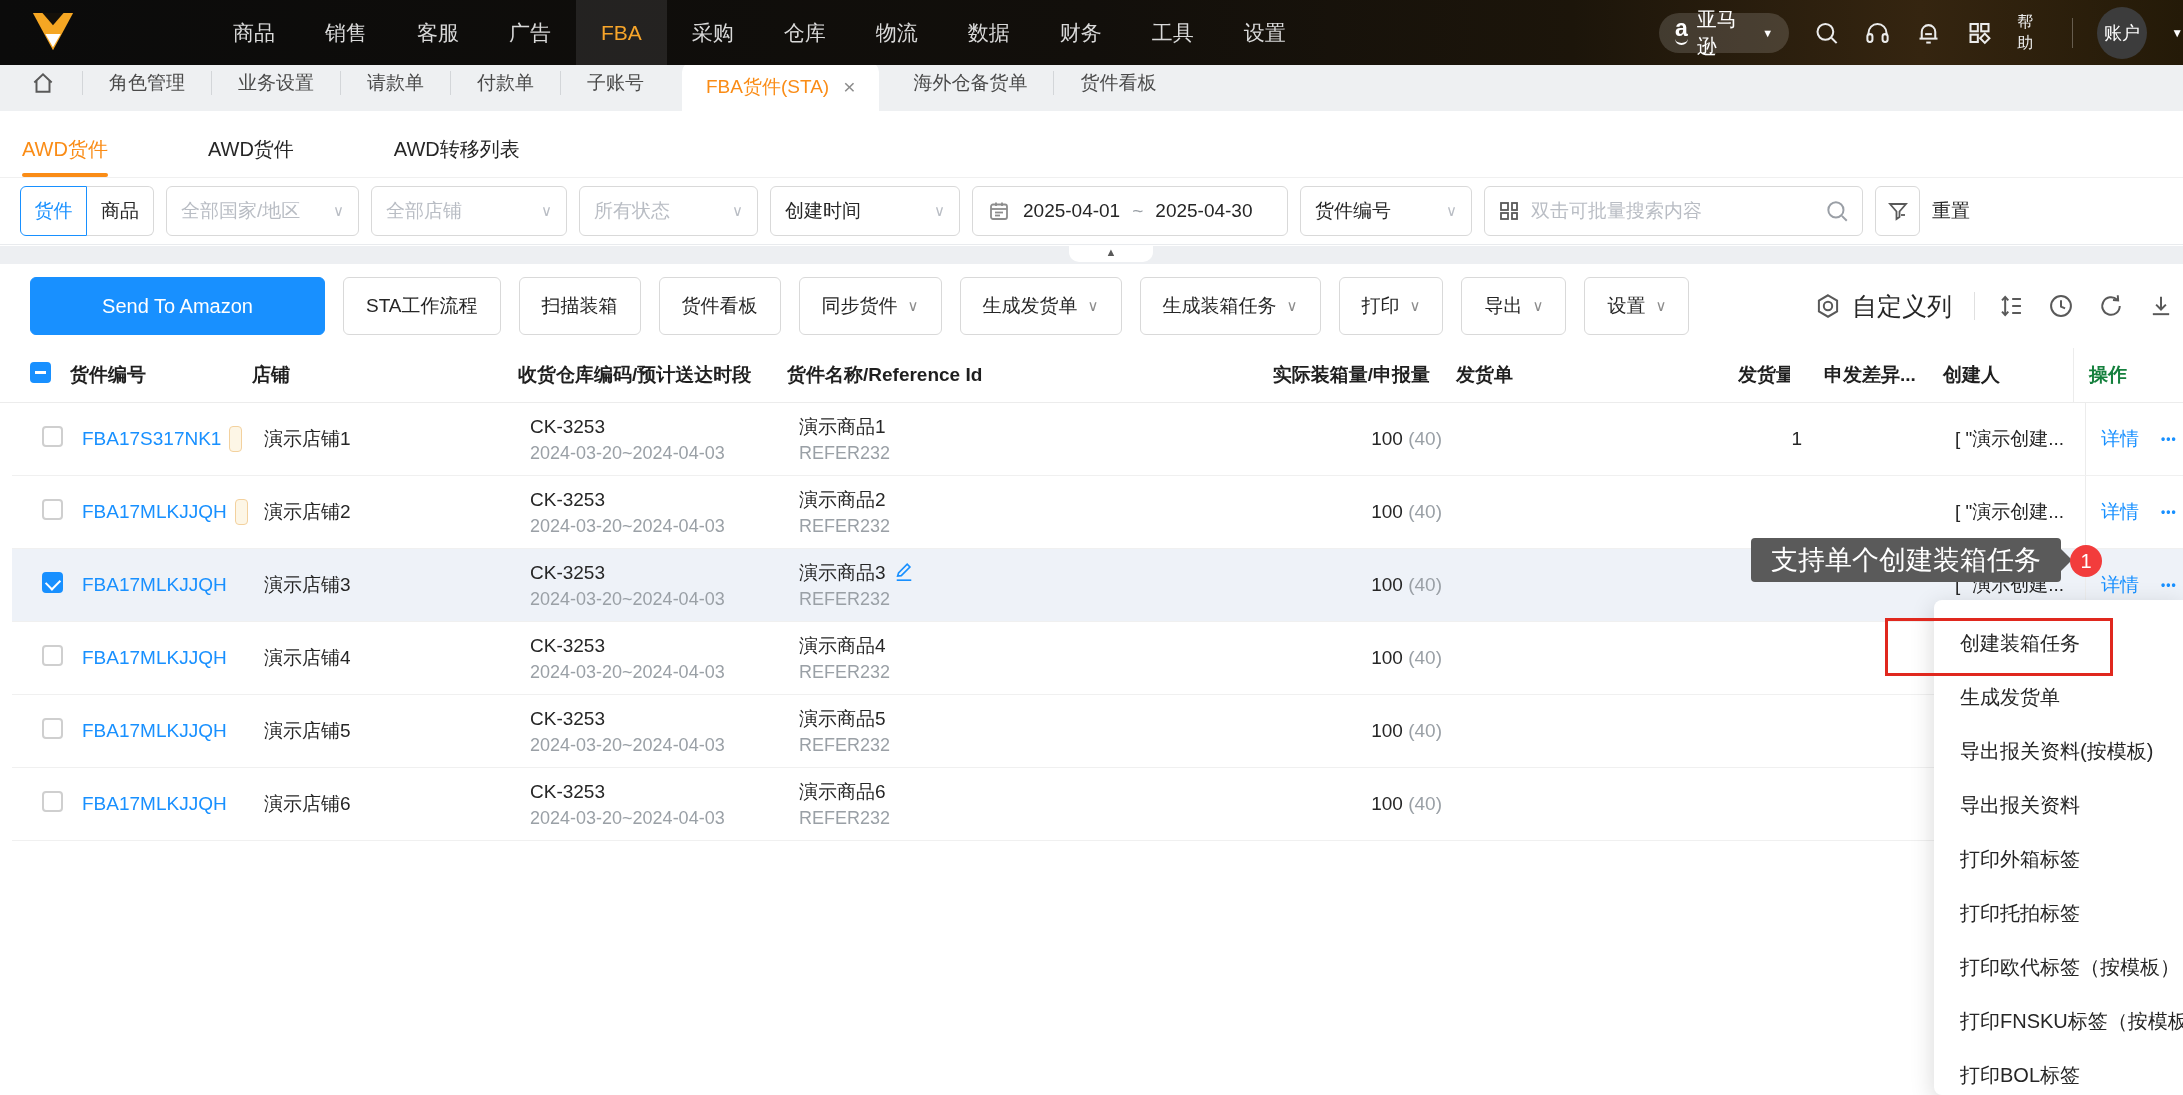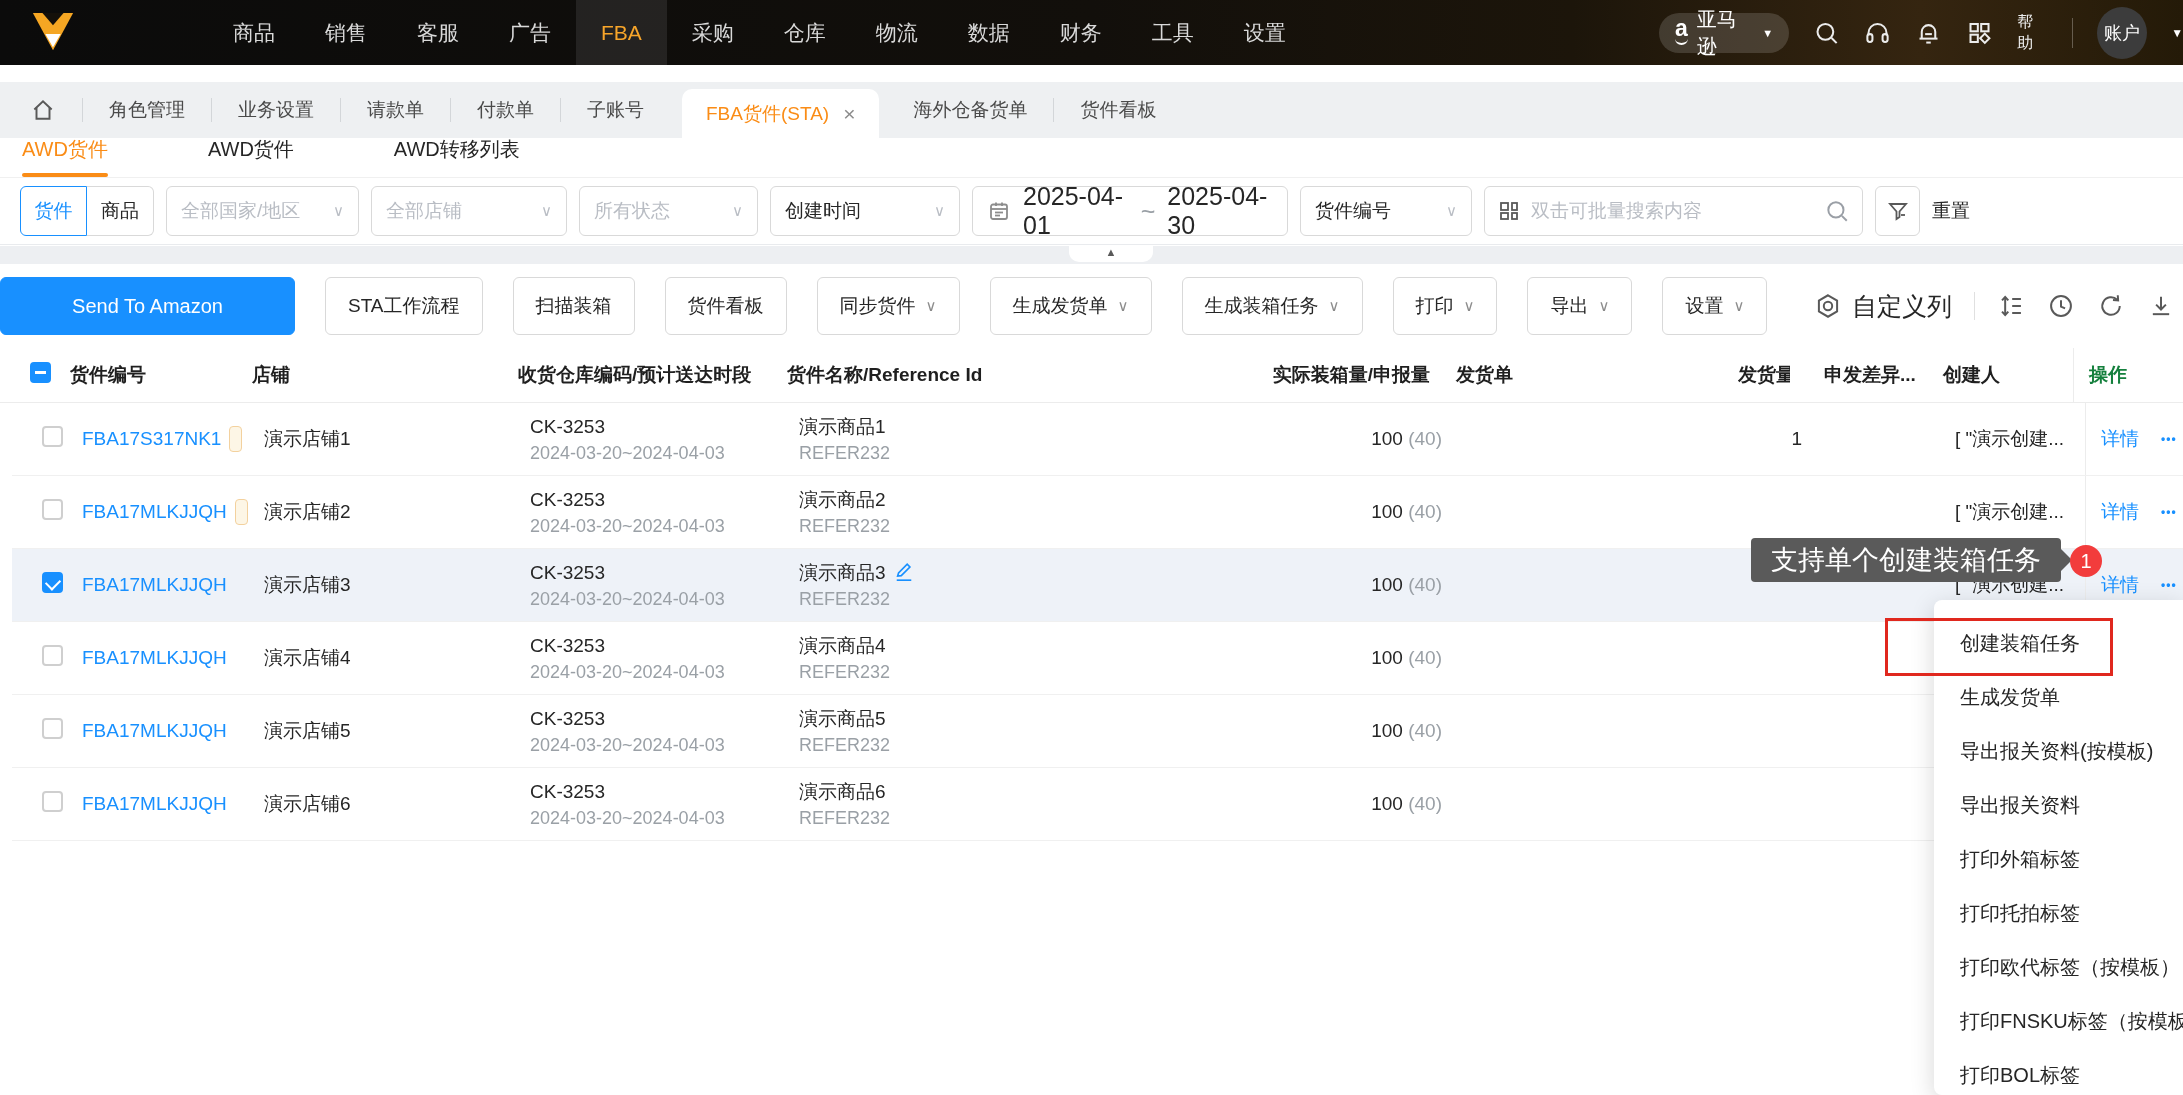--- a/index.html
+++ b/index.html
@@ -24,21 +24,21 @@
   .amazon-a { font-weight:bold; font-size:23px; color:#fff; line-height:1; position:relative; top:-2px; }
   .amazon-a::after { content:""; display:block; height:5px; margin-top:-2px; border-bottom:2px solid #fff; border-radius:0 0 60% 60%/0 0 100% 100%; }
   .pill-caret { font-size:11px; color:#fff; }
   .tn-icon { width:28px; height:28px; color:#ececec; }
   .tn-text { font-size:16px; color:#ececec; }
   .tn-div { width:1px; height:30px; background:rgba(255,255,255,.28); }
   .avatar { width:52px; height:52px; border-radius:50%; background:#3c3c3c; color:#fff; font-size:18px; display:flex; align-items:center; justify-content:center; }
   .edge-caret { color:#fff; font-size:12px; }
 
   
-  .tabbar { position:absolute; left:0; top:82px; width:2183px; height:56px; background:#eef0f2; display:flex; align-items:center; z-index:9; }
+  .tabbar { position:absolute; left:0; top:55px; width:2183px; height:56px; background:#eef0f2; display:flex; align-items:center; z-index:9; }
   .home-btn { margin-left:30px; width:26px; height:26px; color:#595959; flex:0 0 auto; }
   .tb-div { width:1px; height:24px; background:#d3d6d9; }
   .tb-item { font-size:19px; color:#4a4a4a; padding:0 26px; white-space:nowrap; cursor:pointer; }
   .tb-active { background:#fff; height:49px; margin-top:7px; border-radius:10px 10px 0 0; color:#fa8c16; font-size:19px; display:flex; align-items:center; gap:14px; padding:0 24px; margin-left:12px; margin-right:8px; }
   .tb-close { color:#8c8c8c; font-size:21px; line-height:1; cursor:pointer; }
 
   
   .subtabs { position:absolute; left:0; top:121px; width:2183px; height:57px; background:#fff; display:flex; align-items:center; padding-left:22px; gap:100px; border-bottom:1px solid #f0f0f0; }
   .subtab { font-size:20px; color:#262626; height:100%; display:flex; align-items:center; position:relative; cursor:pointer; }
   .subtab.active { color:#fa8c16; }
@@ -48,35 +48,35 @@
   .filter-section { position:absolute; left:0; top:178px; width:2183px; height:67px; background:#fff; border-bottom:1px solid #e9ebee; }
   .filter-row { display:flex; align-items:center; gap:12px; padding:8px 0 0 20px; }
   .seg { display:flex; height:50px; }
   .seg-opt { width:67px; text-align:center; line-height:48px; font-size:19px; border:1px solid #d9d9d9; color:#262626; cursor:pointer; background:#fff; }
   .seg-opt.active { border-color:#1890ff; color:#1890ff; border-radius:6px 0 0 6px; }
   .seg-opt.right { border-left:none; border-radius:0 6px 6px 0; }
   .fselect { height:50px; border:1px solid #d9d9d9; border-radius:6px; display:flex; align-items:center; justify-content:space-between; padding:0 14px; font-size:19px; background:#fff; cursor:pointer; }
   .fselect .ph { color:#b9bdc4; }
   .fselect .val { color:#262626; }
   .chev { color:#b9bdc4; font-size:15px; margin-left:8px; }
-  .daterange { height:50px; width:316px; border:1px solid #d9d9d9; border-radius:6px; display:flex; align-items:center; gap:12px; padding:0 14px; font-size:25px; color:#262626; }
+  .daterange { height:50px; width:316px; border:1px solid #d9d9d9; border-radius:6px; display:flex; align-items:center; gap:12px; padding:0 14px; font-size:19px; color:#262626; }
   .cal-icon { width:24px; height:24px; color:#8c8c8c; flex:0 0 auto; }
   .searchbox { height:50px; width:379px; border:1px solid #d9d9d9; border-radius:6px; display:flex; align-items:center; padding:3px 12px; gap:10px; background:#fff; }
   .searchbox input { border:none; outline:none; flex:1; font-size:19px; font-family:"Liberation Sans",sans-serif; color:#262626; min-width:0; }
   .searchbox input::placeholder { color:#b9bdc4; }
   .batch-icon { width:24px; height:24px; color:#595959; flex:0 0 auto; }
   .mag-icon { width:26px; height:26px; color:#9a9fa6; flex:0 0 auto; }
   .funnel-btn { width:45px; height:50px; border:1px solid #d9d9d9; border-radius:6px; display:flex; align-items:center; justify-content:center; color:#595959; background:#fff; cursor:pointer; }
   .reset { font-size:19px; color:#262626; cursor:pointer; }
 
   .gray-band { position:absolute; left:0; top:246px; width:2183px; height:18px; background:#edeff2; }
   .collapse-handle { position:absolute; left:1069px; top:246px; width:84px; height:16px; background:#fff; border-radius:0 0 10px 10px; text-align:center; line-height:13px; font-size:11px; color:#595959; cursor:pointer; z-index:5; }
 
   
-  .toolbar { position:absolute; left:0; top:264px; width:2183px; height:84px; background:#fff; display:flex; align-items:center; padding-left:0; gap:30px; }
+  .toolbar { position:absolute; left:0; top:264px; width:2183px; height:84px; background:#fff; display:flex; align-items:center; padding-left:30px; gap:18px; }
   .btn { height:58px; border:1px solid #d9d9d9; border-radius:6px; background:#fff; font-size:19px; color:#262626; display:flex; align-items:center; padding:0 22px; gap:10px; cursor:pointer; white-space:nowrap; font-family:"Liberation Sans",sans-serif; }
   .btn .chev2 { color:#8c8c8c; font-size:15px; }
   .btn-primary { width:295px; justify-content:center; background:#1890ff; border-color:#1890ff; color:#fff; font-size:20px; }
   .toolbar-right { position:absolute; left:1814px; top:264px; height:84px; display:flex; align-items:center; gap:22px; }
   .tr-icon { width:28px; height:28px; color:#595959; cursor:pointer; flex:0 0 auto; }
   .cc-label { font-size:25px; color:#262626; margin-left:-12px; cursor:pointer; white-space:nowrap; }
   .tr-div { width:1px; height:28px; background:#e0e0e0; }
   .q-circle { width:28px; height:28px; border:2px solid #595959; border-radius:50%; font-size:17px; color:#595959; display:flex; align-items:center; justify-content:center; flex:0 0 auto; cursor:pointer; }
 
   

